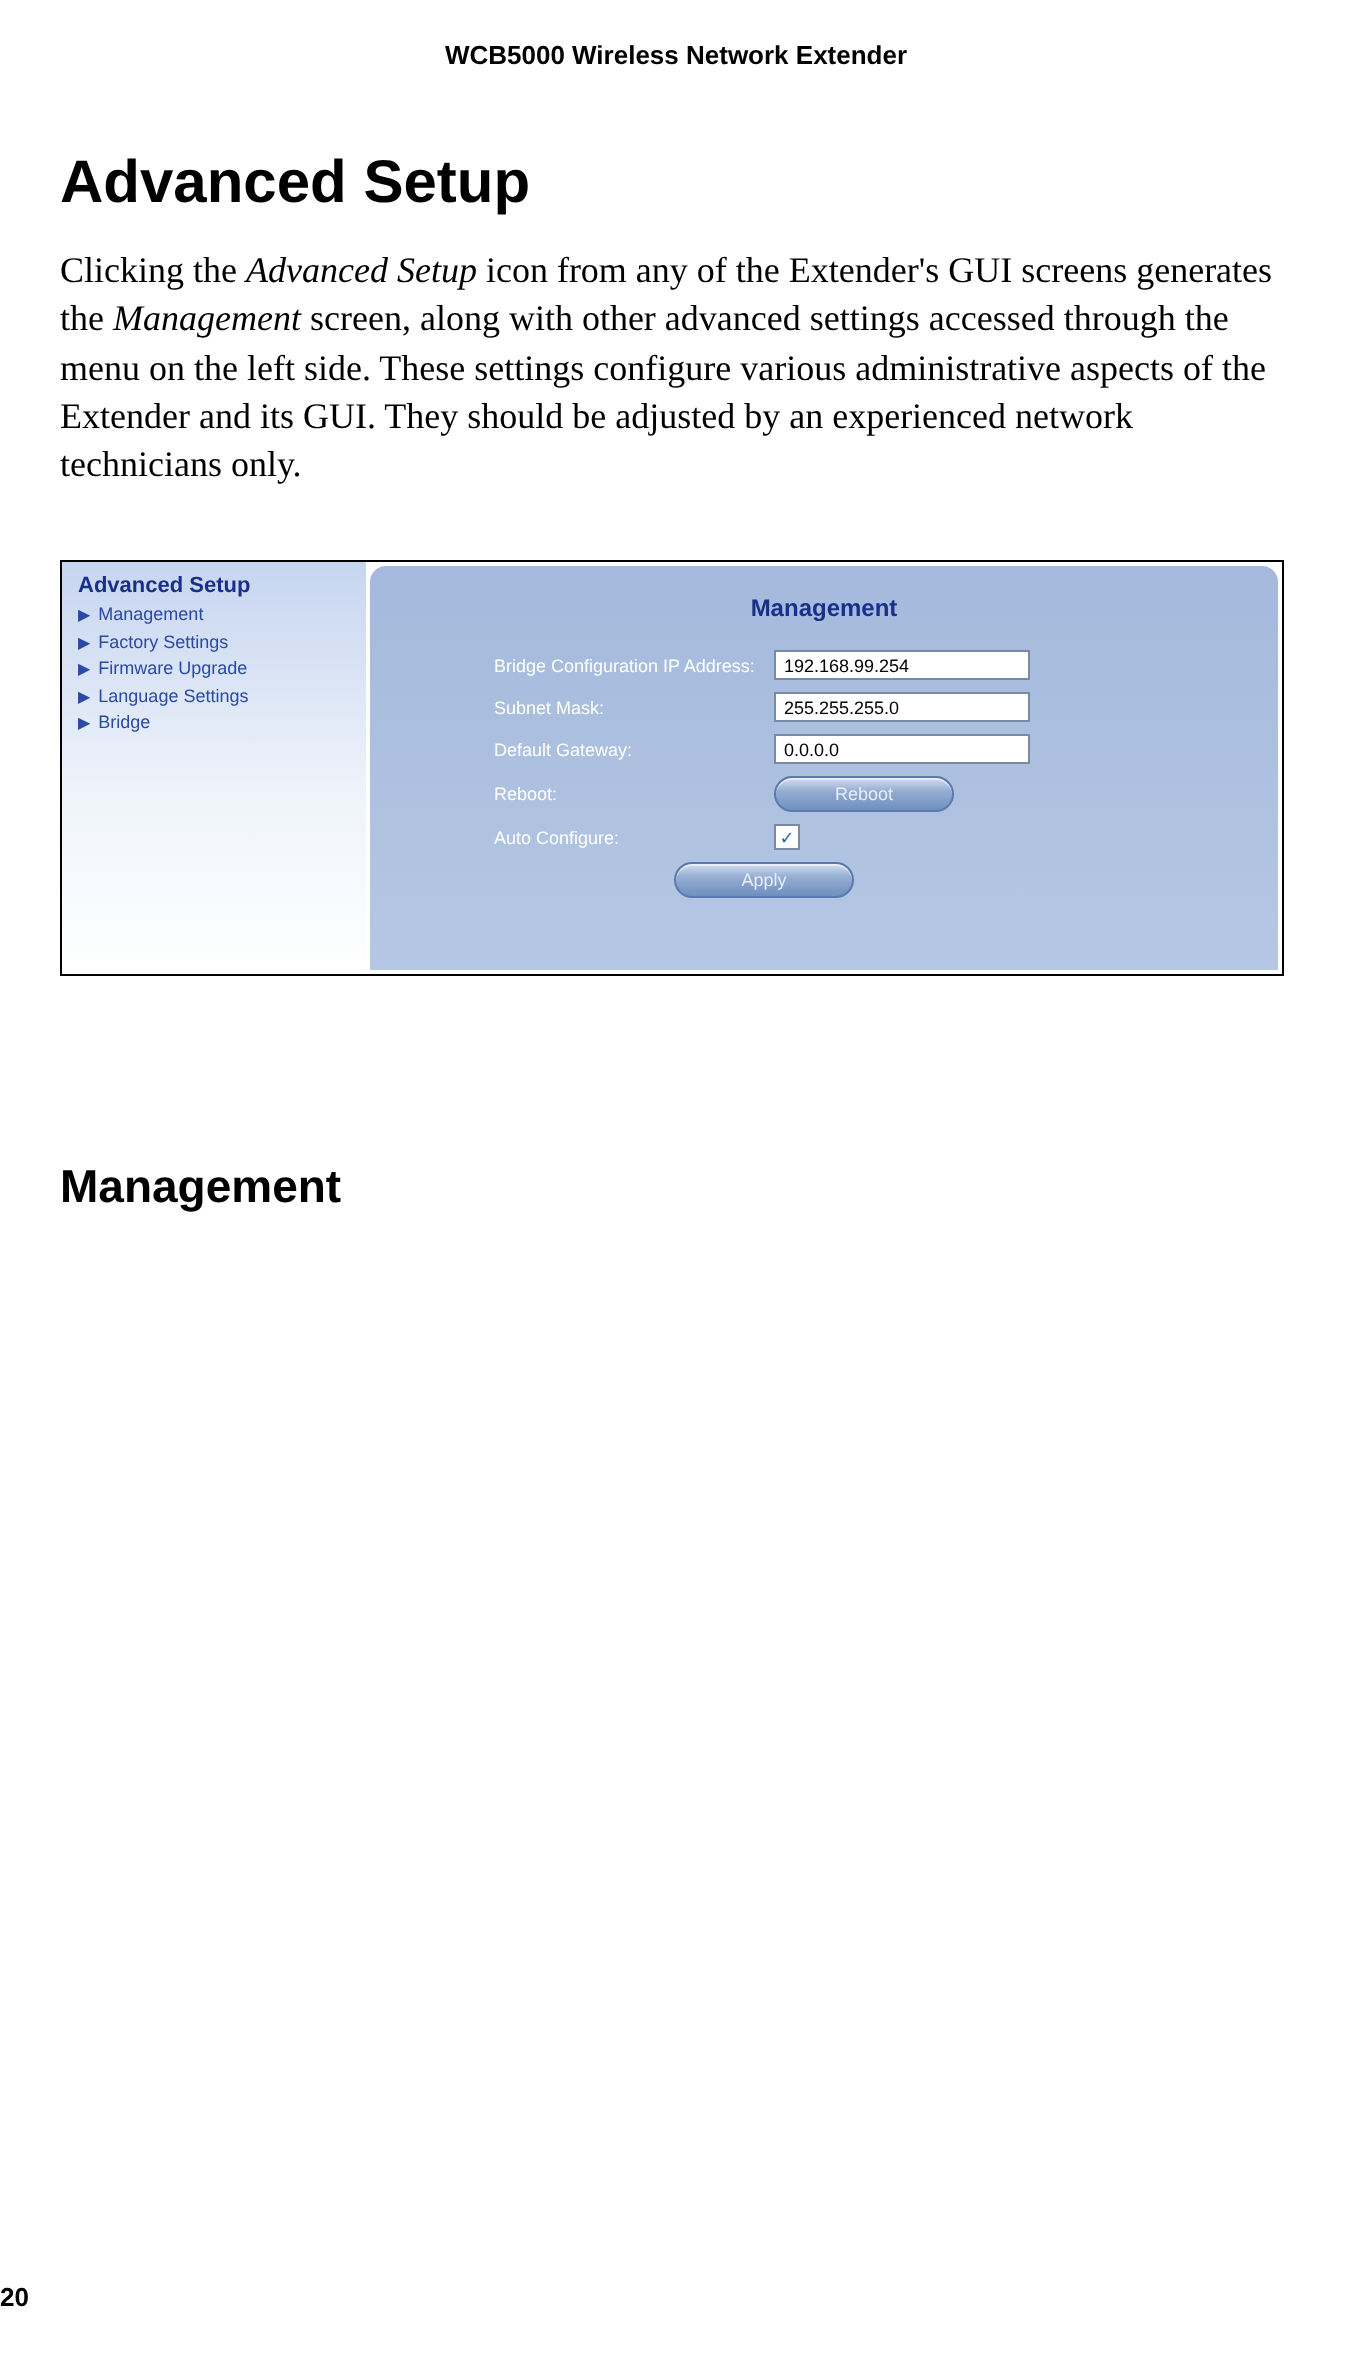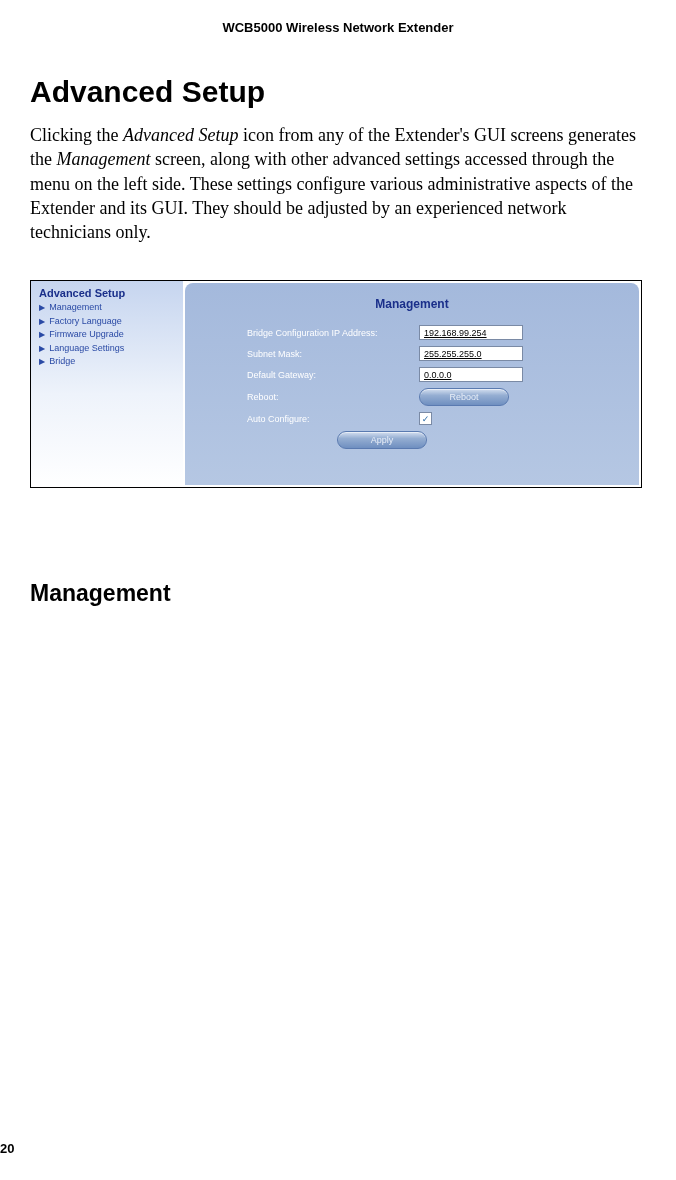--- a/index.html
+++ b/index.html
@@ -100,32 +100,31 @@
     .gui-row {
       display: flex;
       align-items: center;
       margin-bottom: 6px;
       padding-left: 44px;
     }
     .gui-row-label {
       color: #fff;
       font-family: Arial, Helvetica, sans-serif;
       font-size: 9px;
-      width: 172px;
+      width: 140px;
     }
     .gui-row-input {
-      width: 104px;
+      width: 128px;
       height: 15px;
       background: #fff;
       border: 1px solid #7a8aa5;
       font-size: 9px;
       padding: 0 4px;
       font-family: Arial, Helvetica, sans-serif;
       color: #000;
-      text-decoration: underline;
     }
     .gui-checkbox {
       width: 13px;
       height: 13px;
       background: #fff;
       border: 1px solid #7a8aa5;
       display: flex;
       align-items: center;
       justify-content: center;
       font-size: 9px;
@@ -181,21 +180,21 @@
   <div class="screenshot-figure">
     <div class="gui">
       <div class="gui-sidebar">
         <div class="gui-sidebar-title">Advanced Setup</div>
         <div class="gui-sidebar-item">
           <span class="arrow">▶</span>
           <span>Management</span>
         </div>
         <div class="gui-sidebar-item">
           <span class="arrow">▶</span>
-          <span>Factory Language</span>
+          <span>Factory Settings</span>
         </div>
         <div class="gui-sidebar-item">
           <span class="arrow">▶</span>
           <span>Firmware Upgrade</span>
         </div>
         <div class="gui-sidebar-item">
           <span class="arrow">▶</span>
           <span>Language Settings</span>
         </div>
         <div class="gui-sidebar-item">

